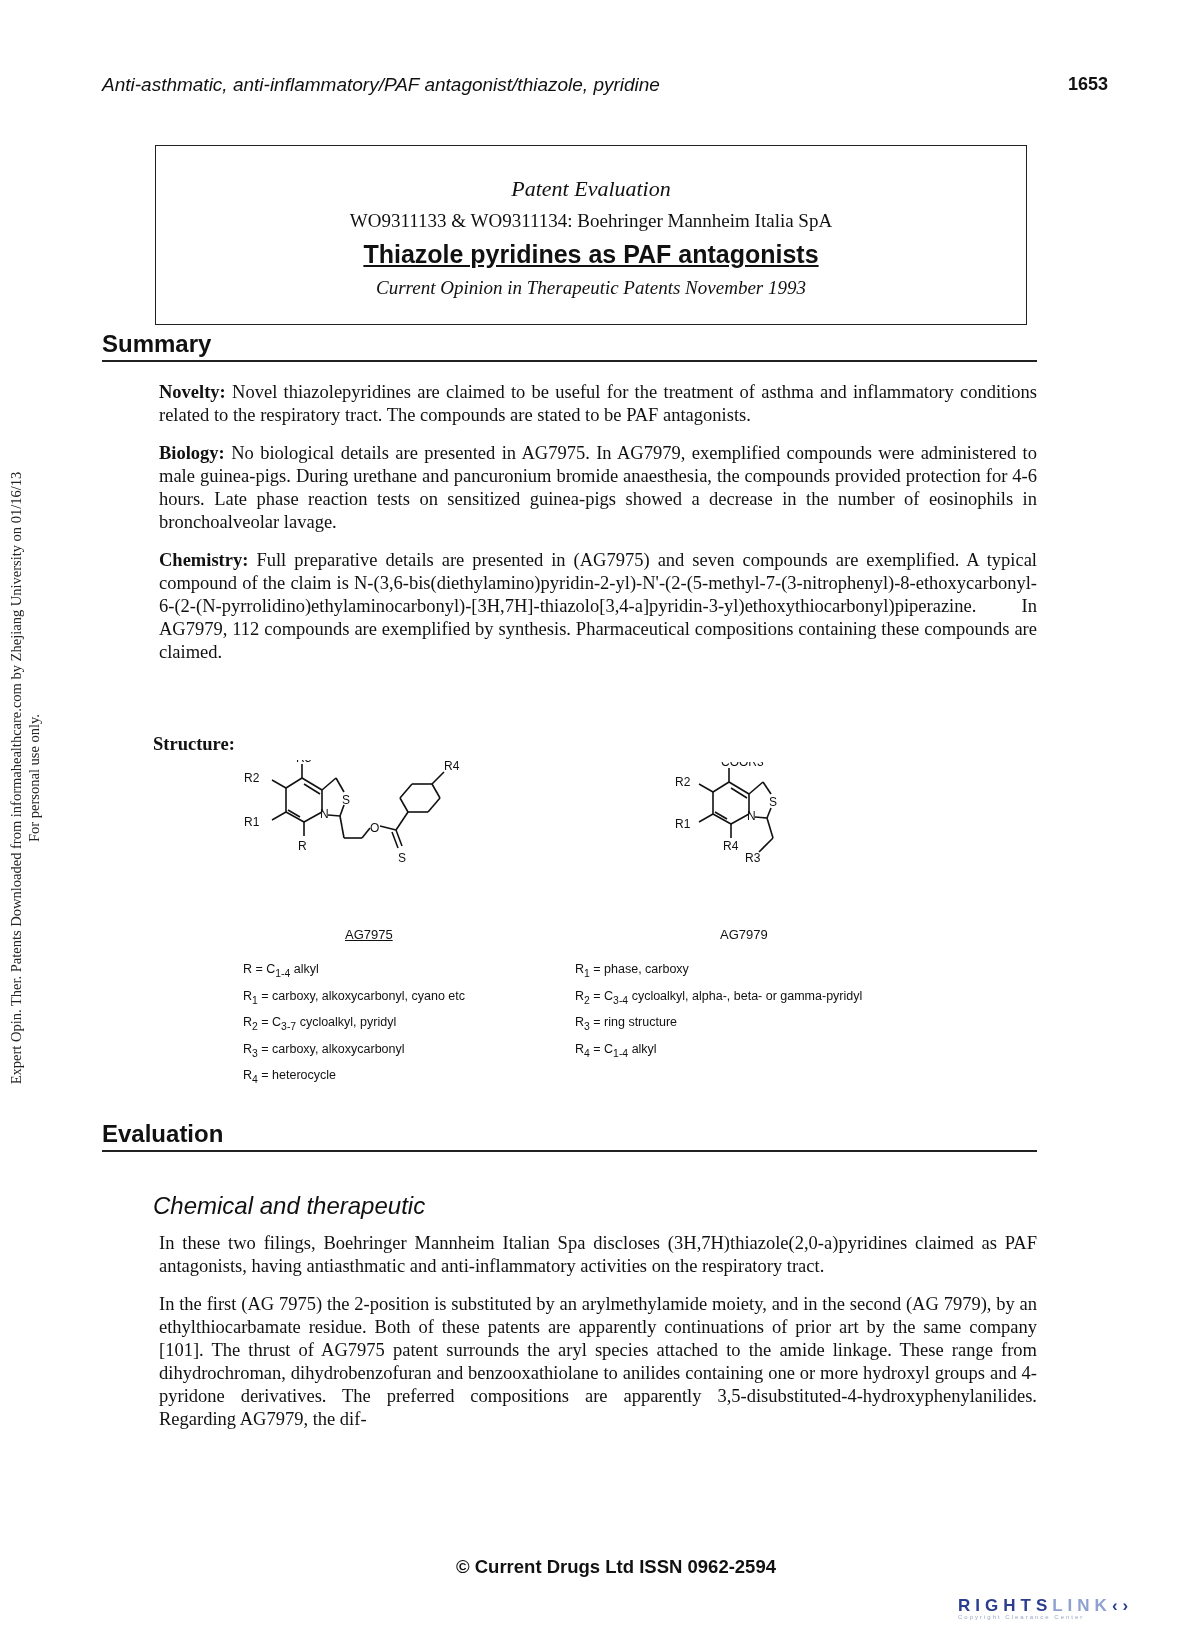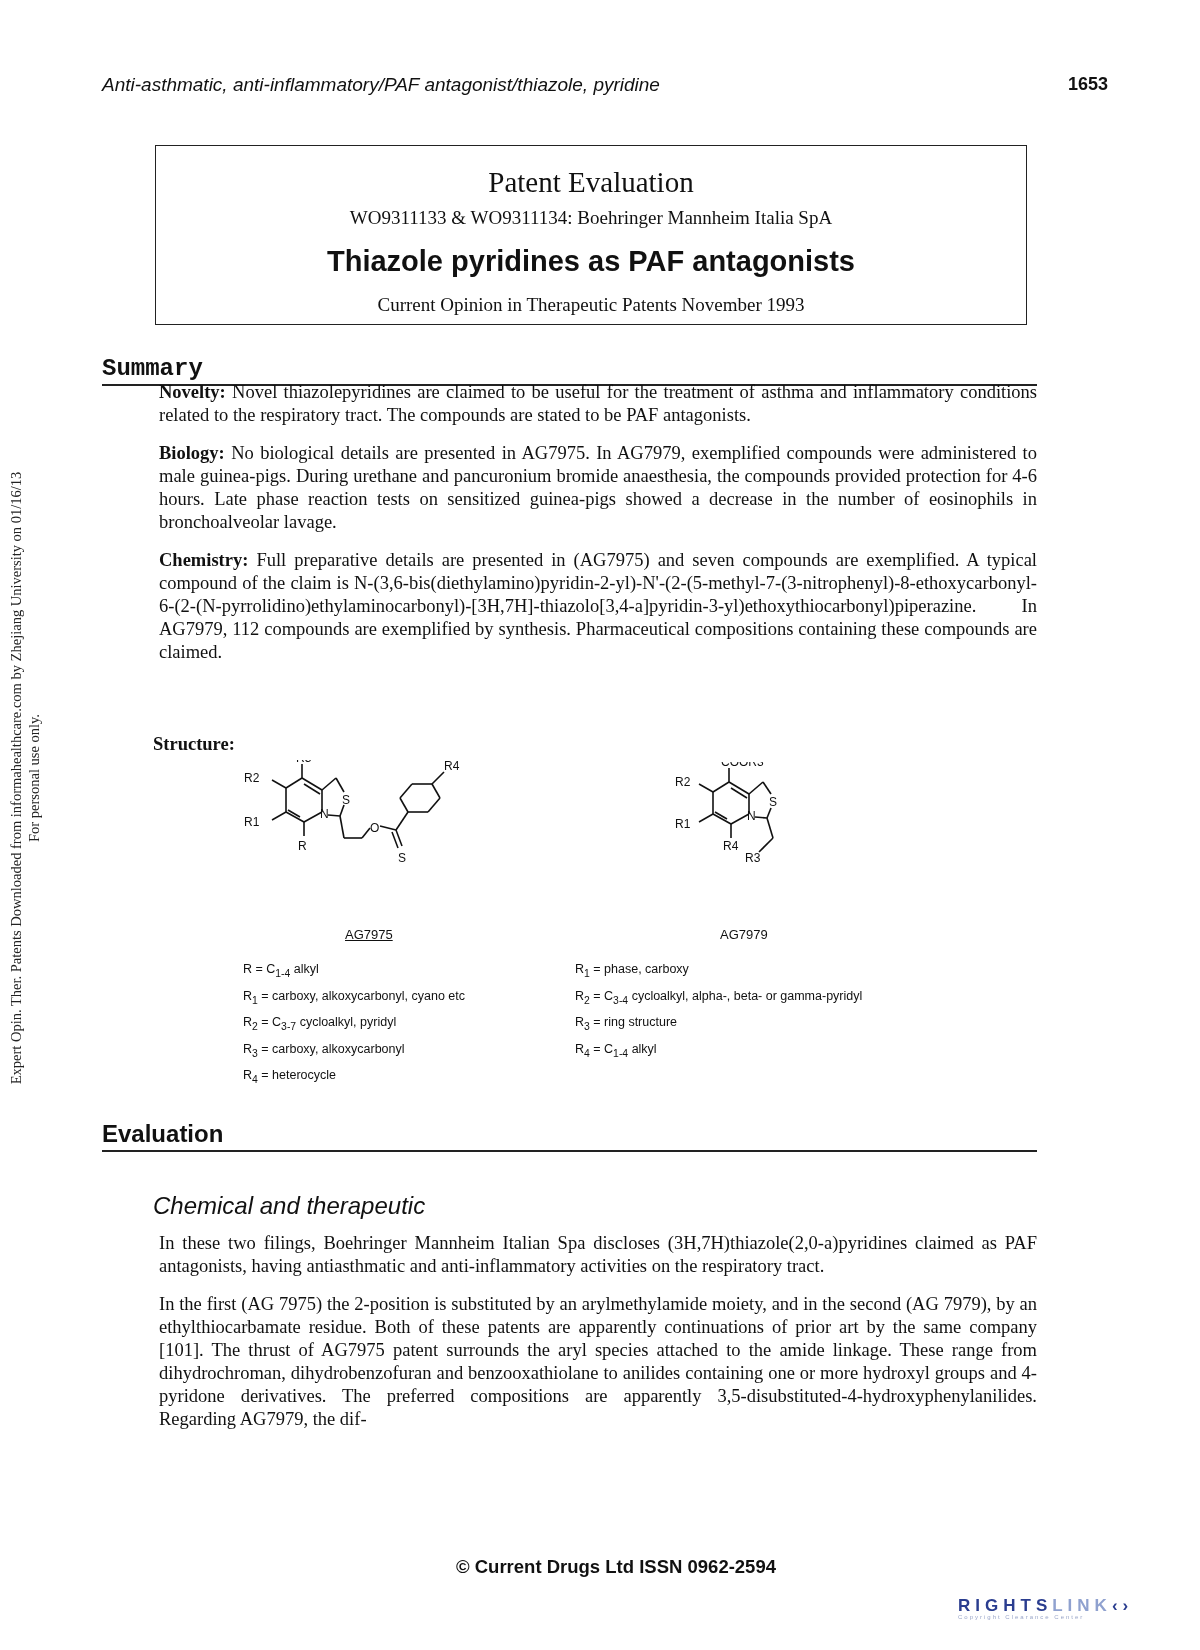--- a/index.html
+++ b/index.html
@@ -8,24 +8,24 @@
   .sans { font-family: "Liberation Sans", "DejaVu Sans", sans-serif; }
 
   .running-head { position: absolute; top: 74px; left: 102px; font-size: 19px; font-style: italic; }
   .page-number { position: absolute; top: 74px; left: 1068px; font-size: 18px; font-weight: bold; }
 
   .side-note { position: absolute; left: -345px; top: 760px; width: 740px; transform: rotate(-90deg);
                text-align: center; font-size: 14.5px; line-height: 18px; color: #222; }
 
   .title-box { position: absolute; left: 155px; top: 145px; width: 870px; height: 178px;
                border: 1.5px solid #222; text-align: center; }
-  .tb-label { margin-top: 20px; font-size: 29px; }
+  .tb-label { margin-top: 30px; font-size: 22px; font-style: italic; }
   .tb-patent { margin-top: 8px; font-size: 19px; }
-  .tb-title { margin-top: 16px; font-size: 29px; font-weight: bold; }
-  .tb-journal { margin-top: 16px; font-size: 19px; }
+  .tb-title { margin-top: 8px; font-size: 25px; font-weight: bold; text-decoration: underline; }
+  .tb-journal { margin-top: 8px; font-size: 19px; font-style: italic; }
 
   .section-head { position: absolute; left: 102px; width: 935px; font-size: 24px; font-weight: bold;
                   border-bottom: 2px solid #222; padding-bottom: 2px; }
   .body-block { position: absolute; left: 159px; width: 878px; font-size: 18.5px; line-height: 23px;
                 text-align: justify; }
   .body-block p { margin: 0 0 15px 0; }
   .lead { font-weight: bold; }
 
   .struct-label { position: absolute; left: 153px; top: 734px; font-size: 18.5px; font-weight: bold; }
   .mol { position: absolute; }
@@ -55,21 +55,21 @@
   <div>For personal use only.</div>
 </div>
 
 <div class="title-box">
   <div class="tb-label serif">Patent Evaluation</div>
   <div class="tb-patent serif">WO9311133 &amp; WO9311134: Boehringer Mannheim Italia SpA</div>
   <div class="tb-title sans">Thiazole pyridines as PAF antagonists</div>
   <div class="tb-journal serif">Current Opinion in Therapeutic Patents November 1993</div>
 </div>
 
-<div class="section-head sans" style="top:355px;font-family:Liberation Mono, monospace;">Summary</div>
+<div class="section-head sans" style="top:330px;">Summary</div>
 
 <div class="body-block serif" style="top:381px;">
   <p><span class="lead">Novelty:</span><span> Novel thiazolepyridines are claimed to be useful for the treatment of asthma and inflammatory conditions related to the respiratory tract. The compounds are stated to be PAF antagonists.</span></p>
   <p><span class="lead">Biology:</span><span> No biological details are presented in AG7975. In AG7979, exemplified compounds were administered to male guinea-pigs. During urethane and pancuronium bromide anaesthesia, the compounds provided protection for 4-6 hours. Late phase reaction tests on sensitized guinea-pigs showed a decrease in the number of eosinophils in bronchoalveolar lavage.</span></p>
   <p><span class="lead">Chemistry:</span><span> Full preparative details are presented in (AG7975) and seven compounds are exemplified. A typical compound of the claim is N-(3,6-bis(diethylamino)pyridin-2-yl)-N'-(2-(5-methyl-7-(3-nitrophenyl)-8-ethoxycarbonyl-6-(2-(N-pyrrolidino)ethylaminocarbonyl)-[3H,7H]-thiazolo[3,4-a]pyridin-3-yl)ethoxythiocarbonyl)piperazine. In AG7979, 112 compounds are exemplified by synthesis. Pharmaceutical compositions containing these compounds are claimed.</span></p>
 </div>
 
 <div class="struct-label serif">Structure:</div>
 
 <div class="mol" style="left:240px; top:760px;">

